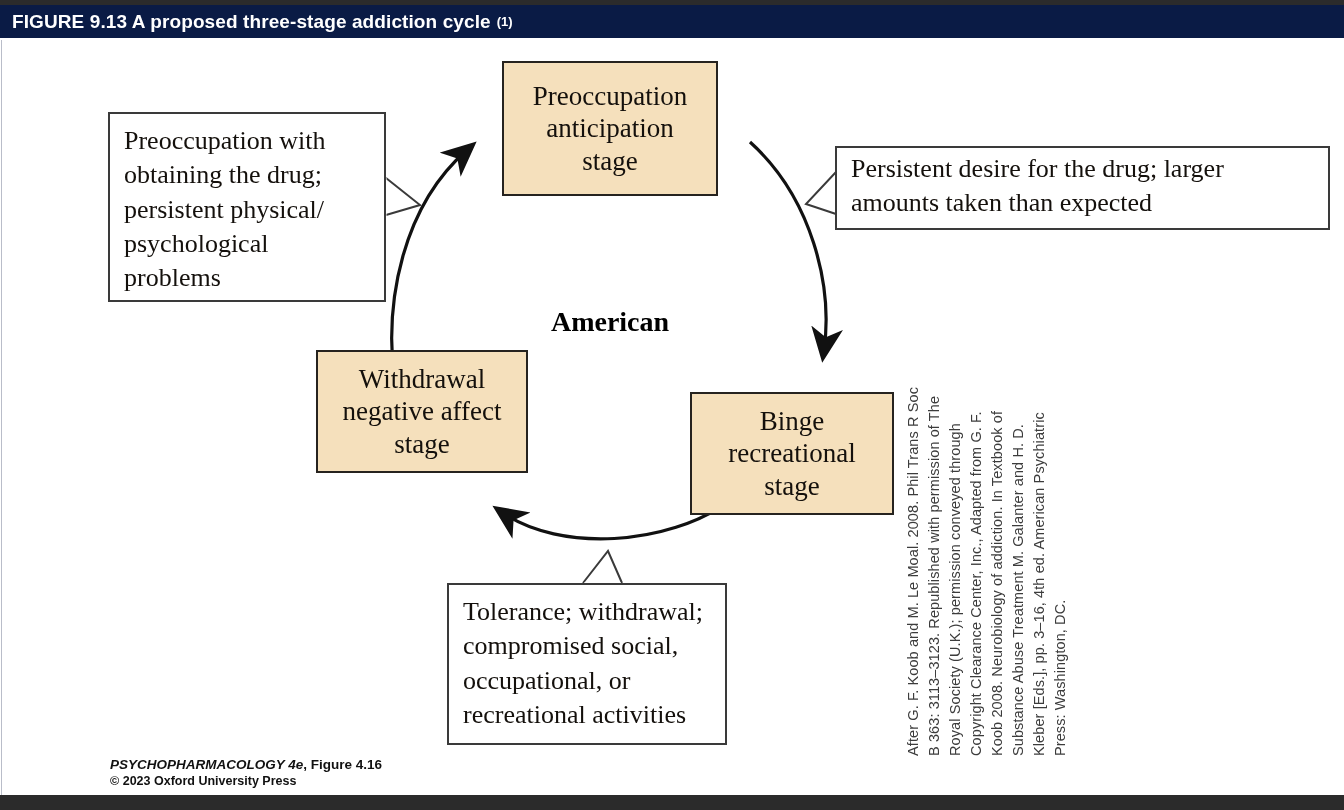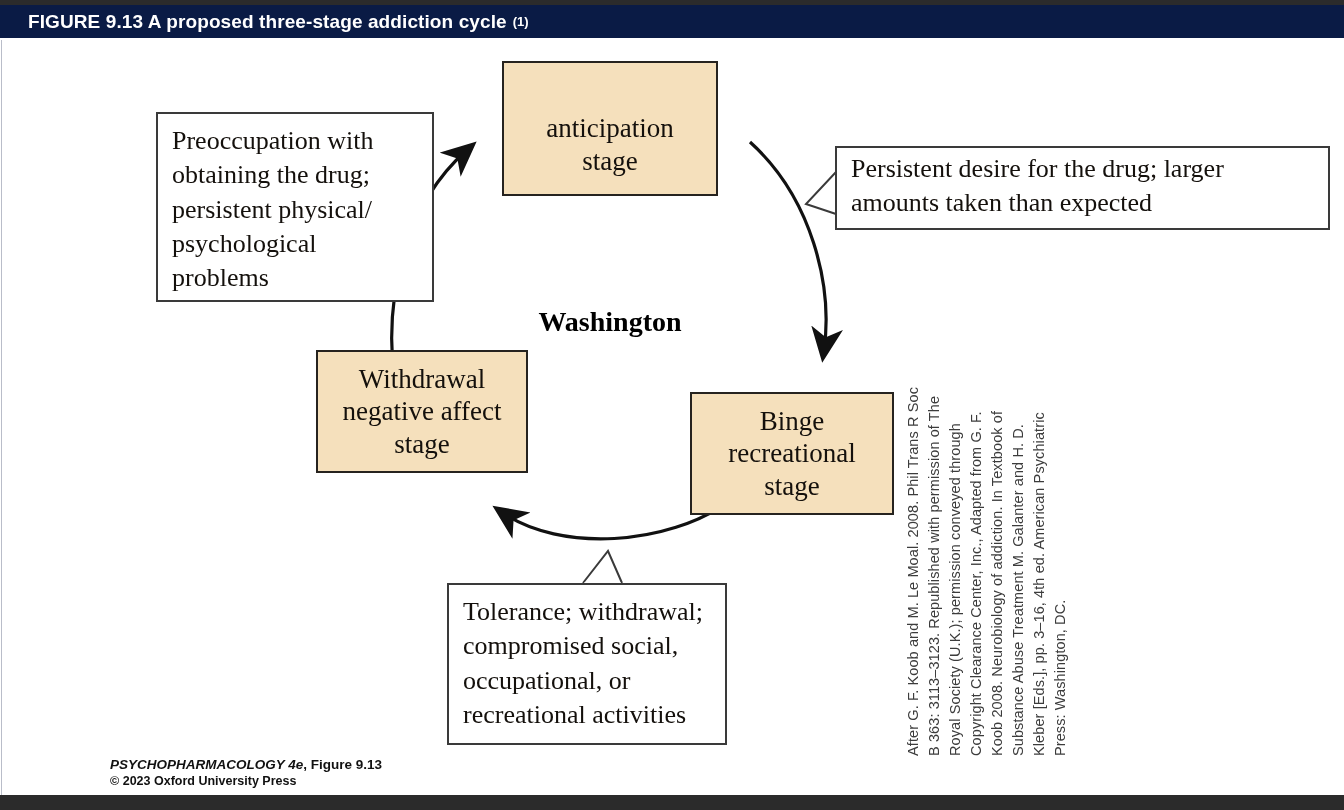--- a/index.html
+++ b/index.html
@@ -17,21 +17,21 @@
   .header{
     position:absolute;left:0;top:5px;width:1344px;height:33px;
     background:#0a1b45;
     display:flex;align-items:center;
   }
   .header-title{
     color:#ffffff;
     font-size:19px;
     font-weight:bold;
     letter-spacing:.1px;
-    padding-left:28px;
+    padding-left:12px;
     white-space:nowrap;
     font-family:"Liberation Sans",sans-serif;
   }
   .header-sup{
     color:#ffffff;font-size:13px;font-weight:bold;margin-left:6px;
   }
 
   .canvas{
     position:absolute;left:1px;top:40px;width:1341px;height:755px;
     background:#ffffff;
@@ -64,21 +64,21 @@
     position:absolute;
     background:#ffffff;
     border:2px solid #3a3a3a;
     box-sizing:border-box;
     font-family:"Liberation Serif",serif;
     font-size:26px;
     line-height:1.32;
     color:#14100c;
     padding:10px 14px;
   }
-  #callout-left{left:108px;top:112px;width:278px;height:190px;margin-left:48px;}
+  #callout-left{left:108px;top:112px;width:278px;height:190px;}
   #callout-right{left:835px;top:146px;width:495px;height:84px;padding-top:4px;}
   #callout-bottom{left:447px;top:583px;width:280px;height:162px;}
 
   .center-label{
     position:absolute;left:520px;top:306px;width:180px;
     text-align:center;
     font-family:"Liberation Serif",serif;
     font-weight:bold;font-size:28px;color:#000;
   }
 
@@ -141,21 +141,21 @@
 
     <path d="M836,172 L806,204 L836,214" fill="#ffffff" stroke="#3a3a3a" stroke-width="2"></path>
     <line x1="837" y1="172" x2="837" y2="215" stroke="#ffffff" stroke-width="3"></line>
 
     <path d="M583,583 L608,551 L622,583" fill="#ffffff" stroke="#3a3a3a" stroke-width="2"></path>
     <line x1="584" y1="584" x2="621" y2="584" stroke="#ffffff" stroke-width="3"></line>
   </svg>
 
   <div class="stage" id="stage-preoccupation">
     <span>
-      <br>
+      <span>Preoccupation</span><br>
       <span>anticipation</span><br>
       <span>stage</span>
     </span>
   </div>
 
   <div class="stage" id="stage-binge">
     <span>
       <span>Binge</span><br>
       <span>recreational</span><br>
       <span>stage</span>
@@ -163,38 +163,38 @@
   </div>
 
   <div class="stage" id="stage-withdrawal">
     <span>
       <span>Withdrawal</span><br>
       <span>negative affect</span><br>
       <span>stage</span>
     </span>
   </div>
 
-  <div class="center-label">Washington</div>
+  <div class="center-label">American</div>
 
   <div class="callout" id="callout-left">Preoccupation with obtaining the drug; persistent physical/ psychological problems</div>
   <div class="callout" id="callout-right">Persistent desire for the drug; larger amounts taken than expected</div>
   <div class="callout" id="callout-bottom">Tolerance; withdrawal; compromised social, occupational, or recreational activities</div>
 
   <div class="credit">
     <div class="credit-line" style="left:0px;  top:490px;"><span>After G. F. Koob and M. Le Moal. 2008. Phil Trans R Soc</span></div>
     <div class="credit-line" style="left:21px; top:490px;"><span>B 363: 3113–3123. Republished with permission of The</span></div>
     <div class="credit-line" style="left:42px; top:490px;"><span>Royal Society (U.K.); permission conveyed through</span></div>
     <div class="credit-line" style="left:63px; top:490px;"><span>Copyright Clearance Center, Inc., Adapted from G. F.</span></div>
     <div class="credit-line" style="left:84px; top:490px;"><span>Koob 2008. Neurobiology of addiction. In Textbook of</span></div>
     <div class="credit-line" style="left:105px;top:490px;"><span>Substance Abuse Treatment M. Galanter and H. D.</span></div>
     <div class="credit-line" style="left:126px;top:490px;"><span>Kleber [Eds.], pp. 3–16, 4th ed. American Psychiatric</span></div>
     <div class="credit-line" style="left:147px;top:490px;"><span>Press: Washington, DC.</span></div>
   </div>
 
   <div class="source">
     <div class="source-title">
-      <i>PSYCHOPHARMACOLOGY 4e</i><span>, Figure 9.13</span>
+      <i>PSYCHOPHARMACOLOGY 4e</i><span>, Figure 4.16</span>
     </div>
     <div class="source-copy">© 2023 Oxford University Press</div>
   </div>
 
   <div class="bottomstrip"></div>
 </div>
 
 </body></html>

